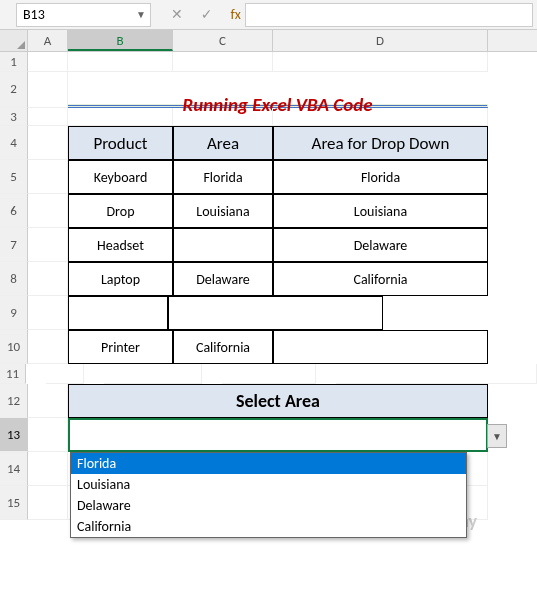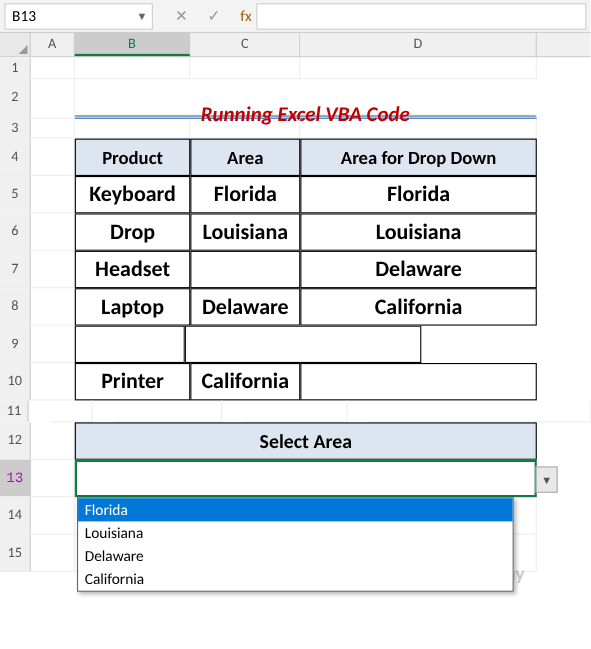--- a/index.html
+++ b/index.html
@@ -16,21 +16,21 @@
       align-items: center;
       height: 30px;
       border-bottom: 1px solid #ccc;
       background: #f3f3f3;
     }
     .namebox {
       width: 135px;
       height: 24px;
       background: #fff;
       border: 1px solid #ccc;
-      margin-left: 4px;
+      margin-left: 16px;
       display: flex;
       align-items: center;
       padding-left: 6px;
       font-size: 14px;
       position: relative;
     }
     .namebox .dd {
       position: absolute;
       right: 4px;
       color: #666;
@@ -99,21 +99,21 @@
     .row-header {
       width: 28px;
       text-align: center;
       font-size: 13px;
       color: #555;
       border-right: 1px solid #ccc;
       border-bottom: 1px solid #eee;
       background: #f0f0f0;
       line-height: 34px;
     }
-    .row-header.selected { background: #ccc; color: #a21caf; font-family: Liberation Mono, monospace; }
+    .row-header.selected { background: #ccc; color: #000000; }
     .col-header.selected { background: #ccc; color: #0f7b3e; border-bottom: 2px solid #107c41;}
     .cell {
       border-right: 1px solid #eee;
       border-bottom: 1px solid #eee;
       font-size: 15px;
       display: flex;
       align-items: center;
       justify-content: center;
     }
     .row-1 { height: 20px; }
@@ -128,30 +128,29 @@
       font-weight: bold;
       font-style: italic;
       color: #c00000;
       background: #e6efda;
       border-bottom: 3px double #4472c4;
       width: 420px;
       justify-content: center;
       margin-top: 32px;
     }
     .thead-cell {
-      font-weight: bold;
+      font-weight: normal;
       font-size: 17px;
       background: #dde6f0;
       border: 1.5px solid #000;
     }
     .tcell {
-      font-size: 20px;
+      font-size: 14px;
       border: 1px solid #000;
       background: #fff;
-      font-weight: bold;
     }
     .select-area-header {
       width: 420px;
       font-weight: bold;
       font-size: 18px;
       background: #dde6f0;
       border: 1.5px solid #000;
     }
     .dropdown-cell {
       width: 420px;

